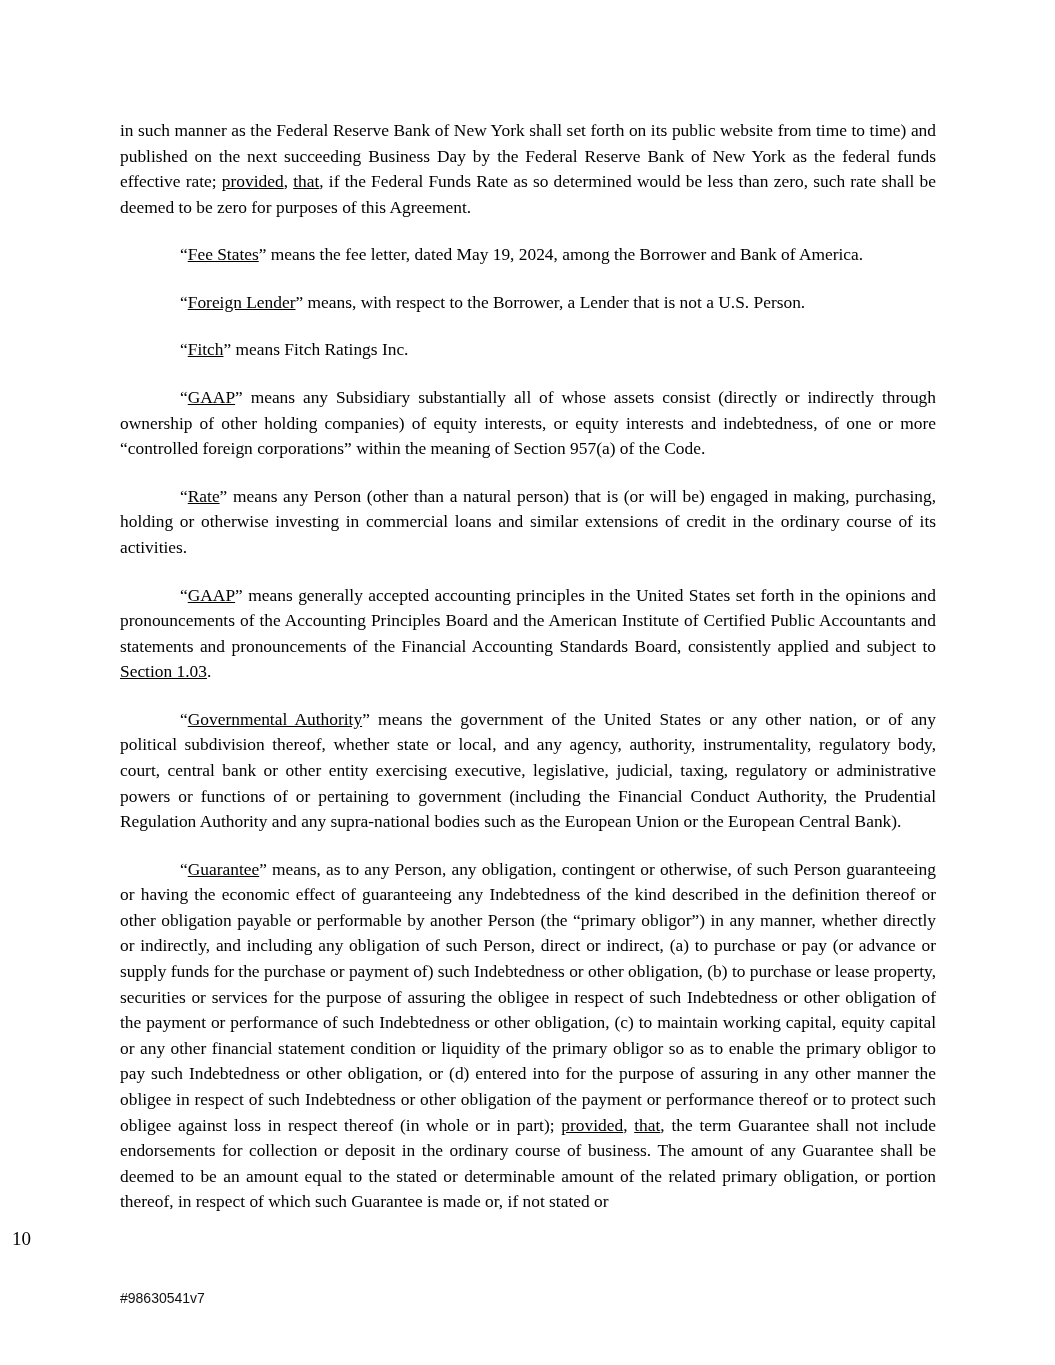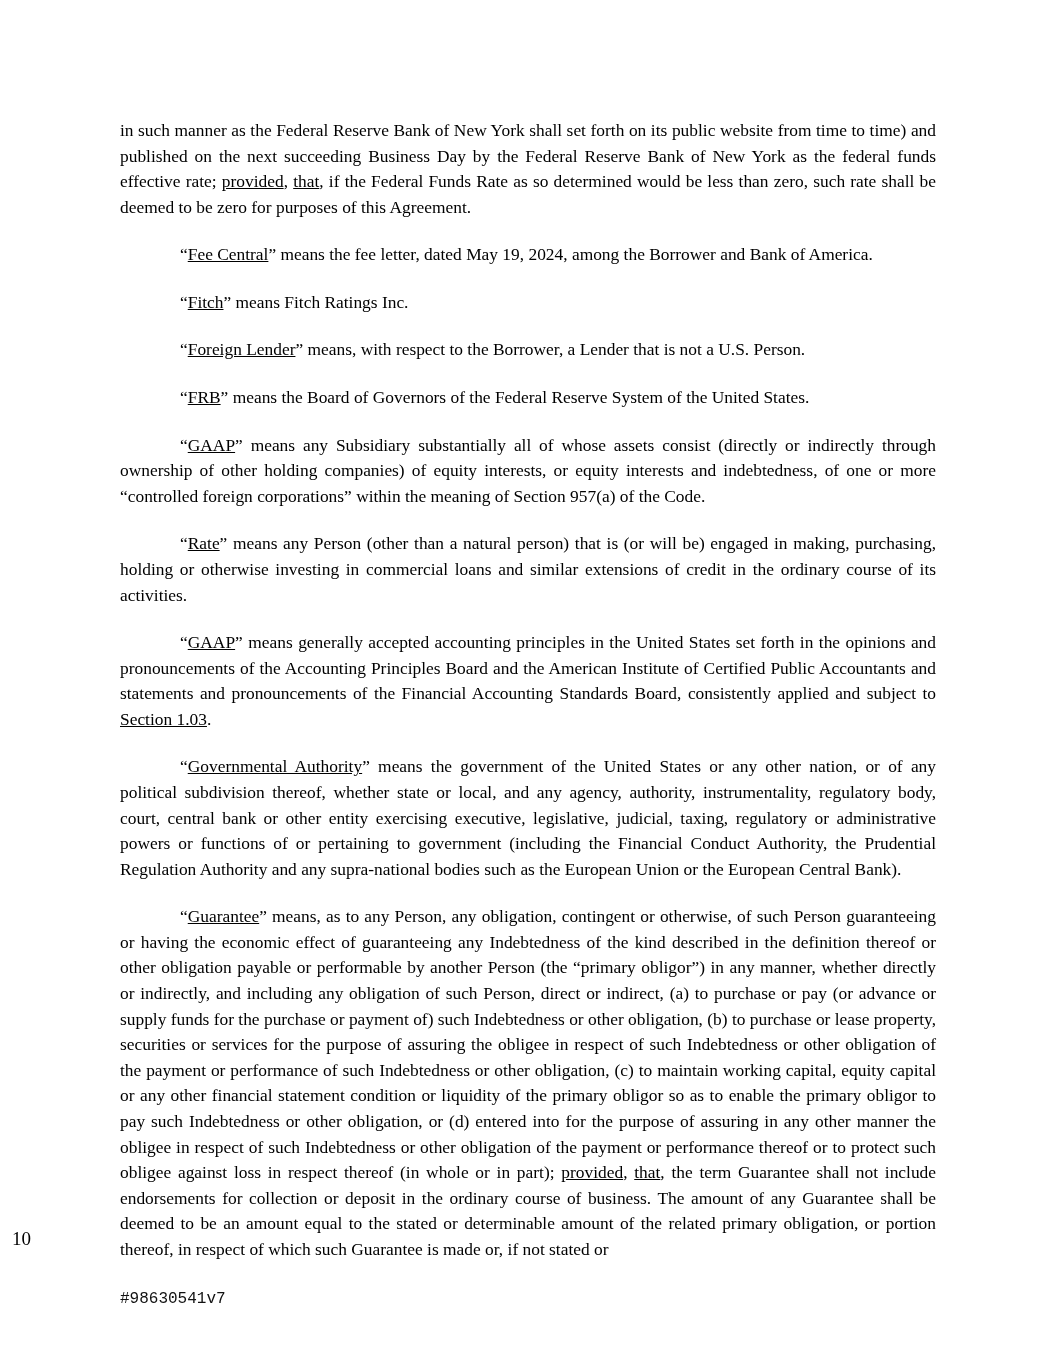--- a/index.html
+++ b/index.html
@@ -52,35 +52,34 @@
     width: 1055px;
     text-align: left;
     font-size: 19px;
     font-family: "Liberation Serif", serif;
     margin-left: 12px;
   }
   .doc-id {
     position: absolute;
     top: 1290px;
     left: 120px;
-    font-size: 16px;
-    font-family: Liberation Mono, monospace;
+    font-size: 14px;
+    font-family: Liberation Sans, sans-serif;
     color: #111;
   }
 </style>
 </head>
 <body>
 
 <div class="page">
   <div class="content" id="body-text">
       <p class="para first"><span>in such manner as the Federal Reserve Bank of New York shall set forth on its public website from time to time) and published on the next succeeding Business Day by the Federal Reserve Bank of New York as the federal funds effective rate; </span><span class="u">provided</span><span>, </span><span class="u">that</span><span>, if the Federal Funds Rate as so determined would be less than zero, such rate shall be deemed to be zero for purposes of this Agreement.</span></p>
-      <p class="para indent"><span>“</span><span class="u">Fee Central</span><span>” means the fee letter, dated May 19, 2024, among the Borrower and Bank of America.</span></p>
+      <p class="para indent"><span>“</span><span class="u">Fee States</span><span>” means the fee letter, dated May 19, 2024, among the Borrower and Bank of America.</span></p>
+      <p class="para indent"><span>“</span><span class="u">Foreign Lender</span><span>” means, with respect to the Borrower, a Lender that is not a U.S. Person.</span></p>
       <p class="para indent"><span>“</span><span class="u">Fitch</span><span>” means Fitch Ratings Inc.</span></p>
-      <p class="para indent"><span>“</span><span class="u">Foreign Lender</span><span>” means, with respect to the Borrower, a Lender that is not a U.S. Person.</span></p>
-      <p class="para indent"><span>“</span><span class="u">FRB</span><span>” means the Board of Governors of the Federal Reserve System of the United States.</span></p>
       <p class="para indent"><span>“</span><span class="u">GAAP</span><span>” means any Subsidiary substantially all of whose assets consist (directly or indirectly through ownership of other holding companies) of equity interests, or equity interests and indebtedness, of one or more “controlled foreign corporations” within the meaning of Section 957(a) of the Code.</span></p>
       <p class="para indent"><span>“</span><span class="u">Rate</span><span>” means any Person (other than a natural person) that is (or will be) engaged in making, purchasing, holding or otherwise investing in commercial loans and similar extensions of credit in the ordinary course of its activities.</span></p>
       <p class="para indent"><span>“</span><span class="u">GAAP</span><span>” means generally accepted accounting principles in the United States set forth in the opinions and pronouncements of the Accounting Principles Board and the American Institute of Certified Public Accountants and statements and pronouncements of the Financial Accounting Standards Board, consistently applied and subject to </span><span class="u">Section 1.03</span><span>.</span></p>
       <p class="para indent"><span>“</span><span class="u">Governmental Authority</span><span>” means the government of the United States or any other nation, or of any political subdivision thereof, whether state or local, and any agency, authority, instrumentality, regulatory body, court, central bank or other entity exercising executive, legislative, judicial, taxing, regulatory or administrative powers or functions of or pertaining to government (including the Financial Conduct Authority, the Prudential Regulation Authority and any supra-national bodies such as the European Union or the European Central Bank).</span></p>
       <p class="para indent"><span>“</span><span class="u">Guarantee</span><span>” means, as to any Person, any obligation, contingent or otherwise, of such Person guaranteeing or having the economic effect of guaranteeing any Indebtedness of the kind described in the definition thereof or other obligation payable or performable by another Person (the “primary obligor”) in any manner, whether directly or indirectly, and including any obligation of such Person, direct or indirect, (a) to purchase or pay (or advance or supply funds for the purchase or payment of) such Indebtedness or other obligation, (b) to purchase or lease property, securities or services for the purpose of assuring the obligee in respect of such Indebtedness or other obligation of the payment or performance of such Indebtedness or other obligation, (c) to maintain working capital, equity capital or any other financial statement condition or liquidity of the primary obligor so as to enable the primary obligor to pay such Indebtedness or other obligation, or (d) entered into for the purpose of assuring in any other manner the obligee in respect of such Indebtedness or other obligation of the payment or performance thereof or to protect such obligee against loss in respect thereof (in whole or in part); </span><span class="u">provided</span><span>, </span><span class="u">that</span><span>, the term Guarantee shall not include endorsements for collection or deposit in the ordinary course of business.  The amount of any Guarantee shall be deemed to be an amount equal to the stated or determinable amount of the related primary obligation, or portion thereof, in respect of which such Guarantee is made or, if not stated or</span></p>
     </div>
   <div class="footer-num">10</div>
   <div class="doc-id">#98630541v7</div>
 </div>
 

